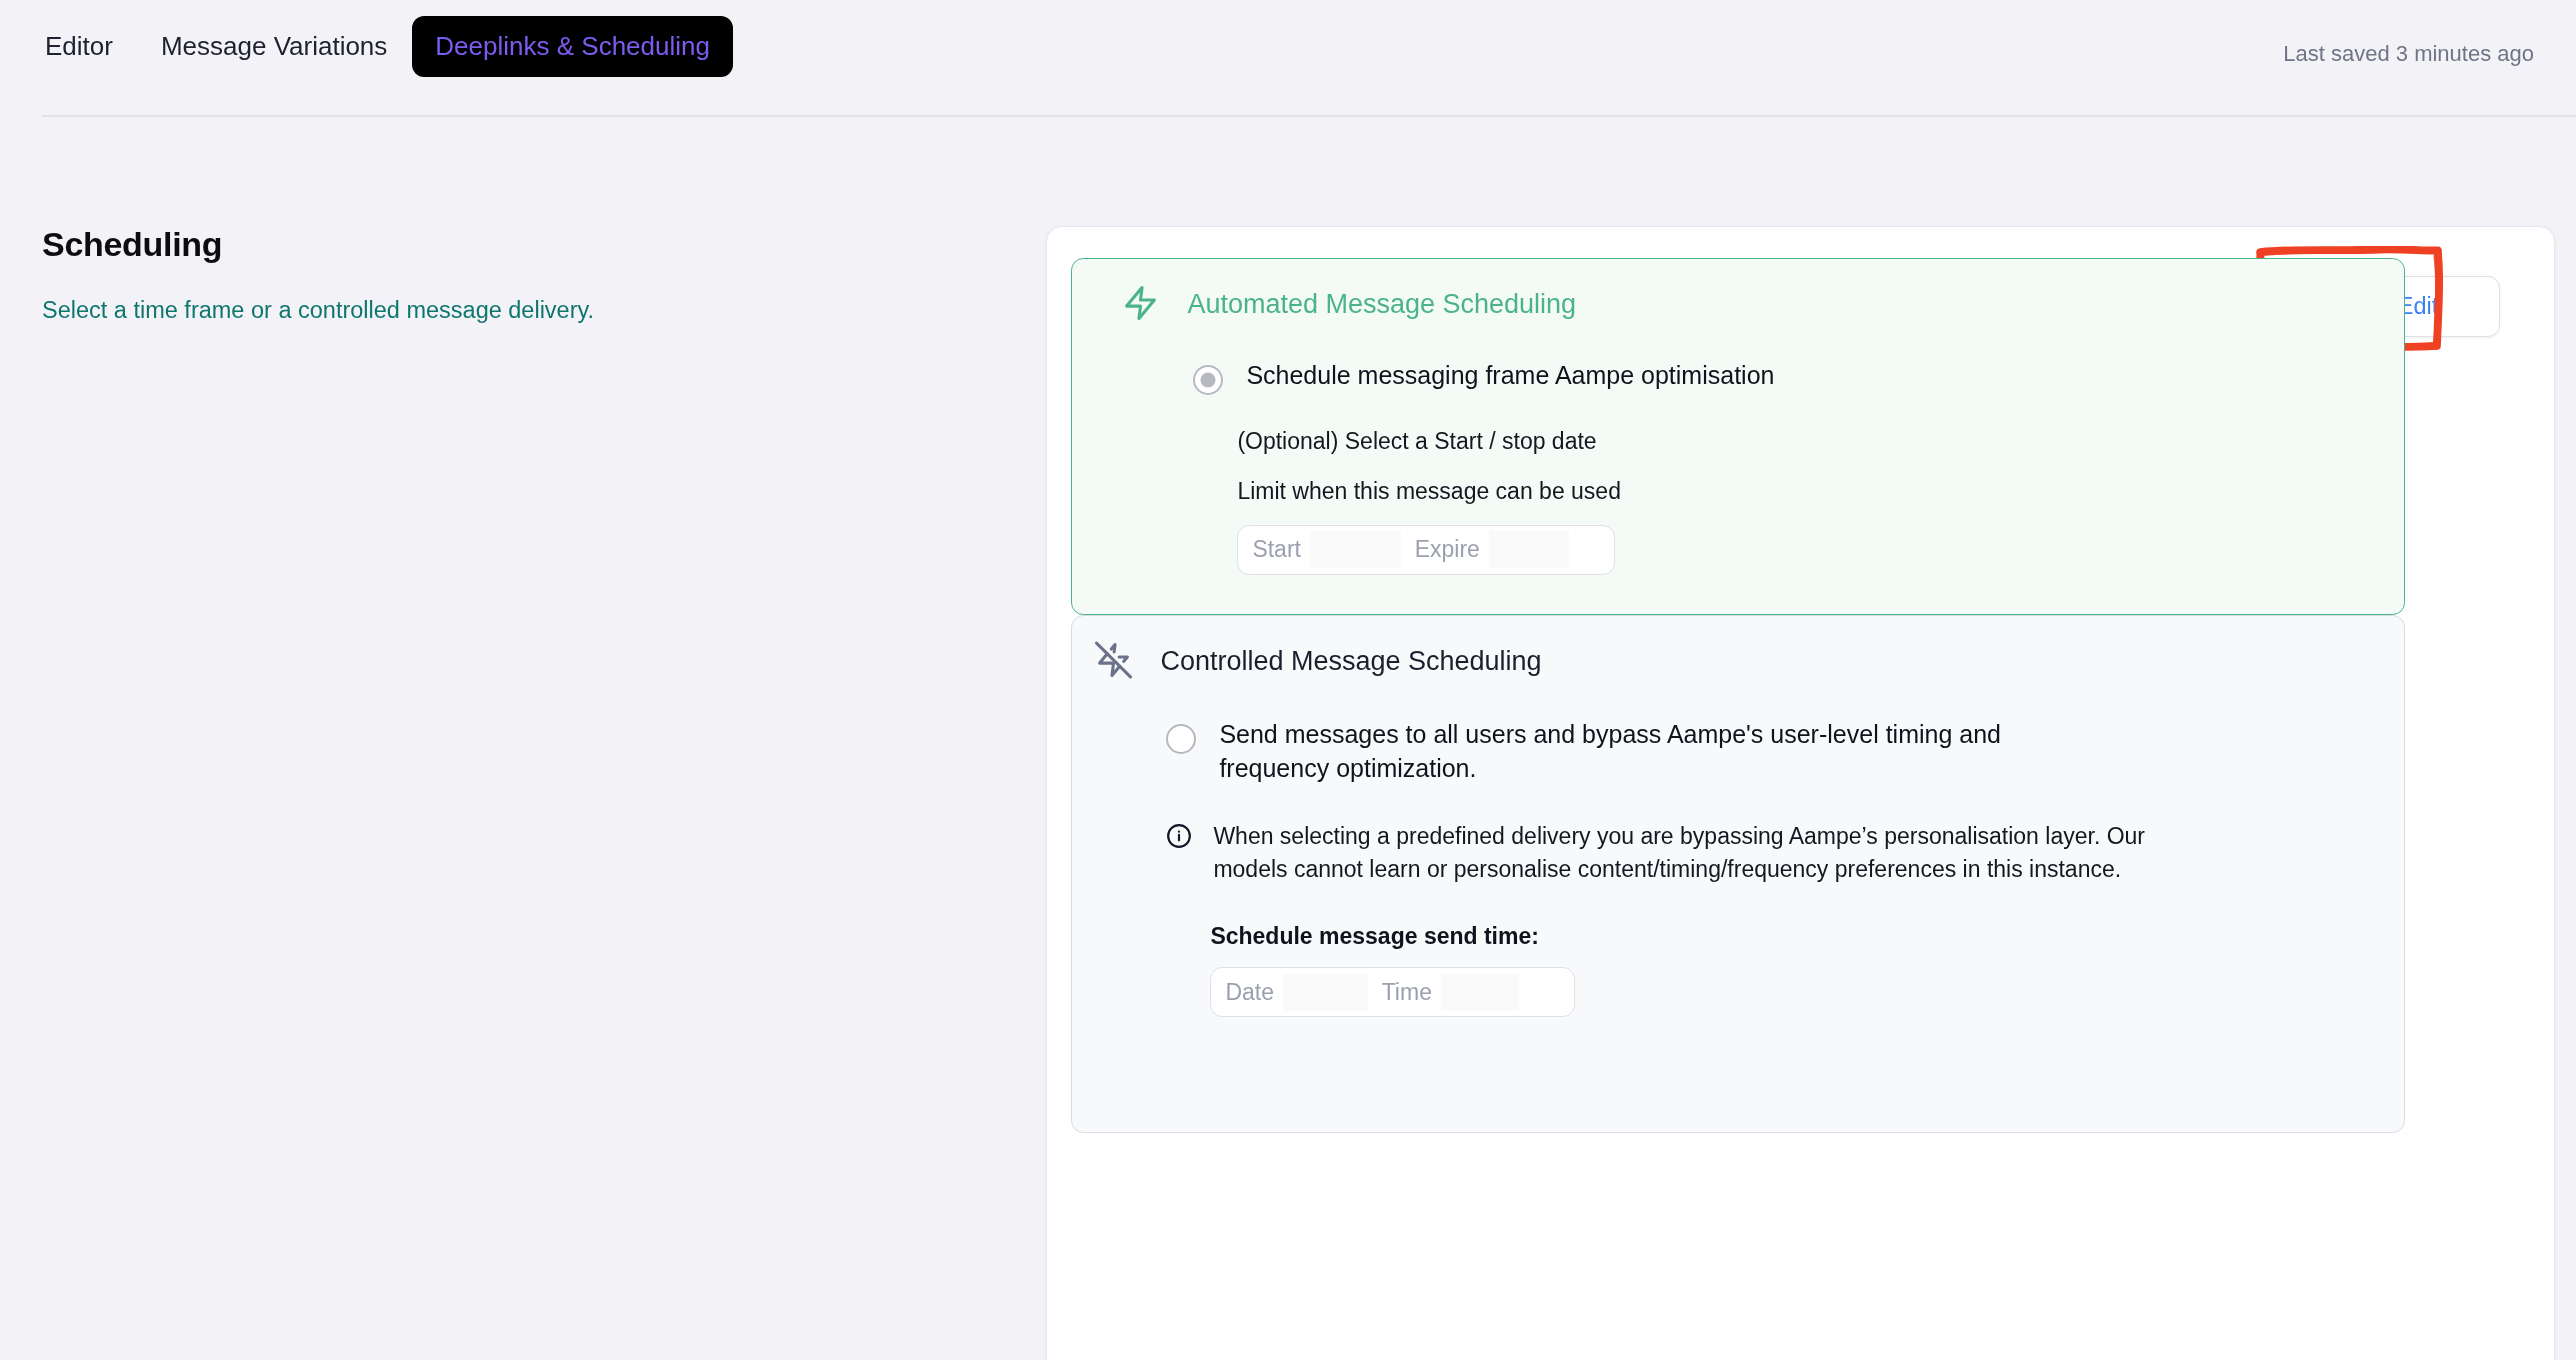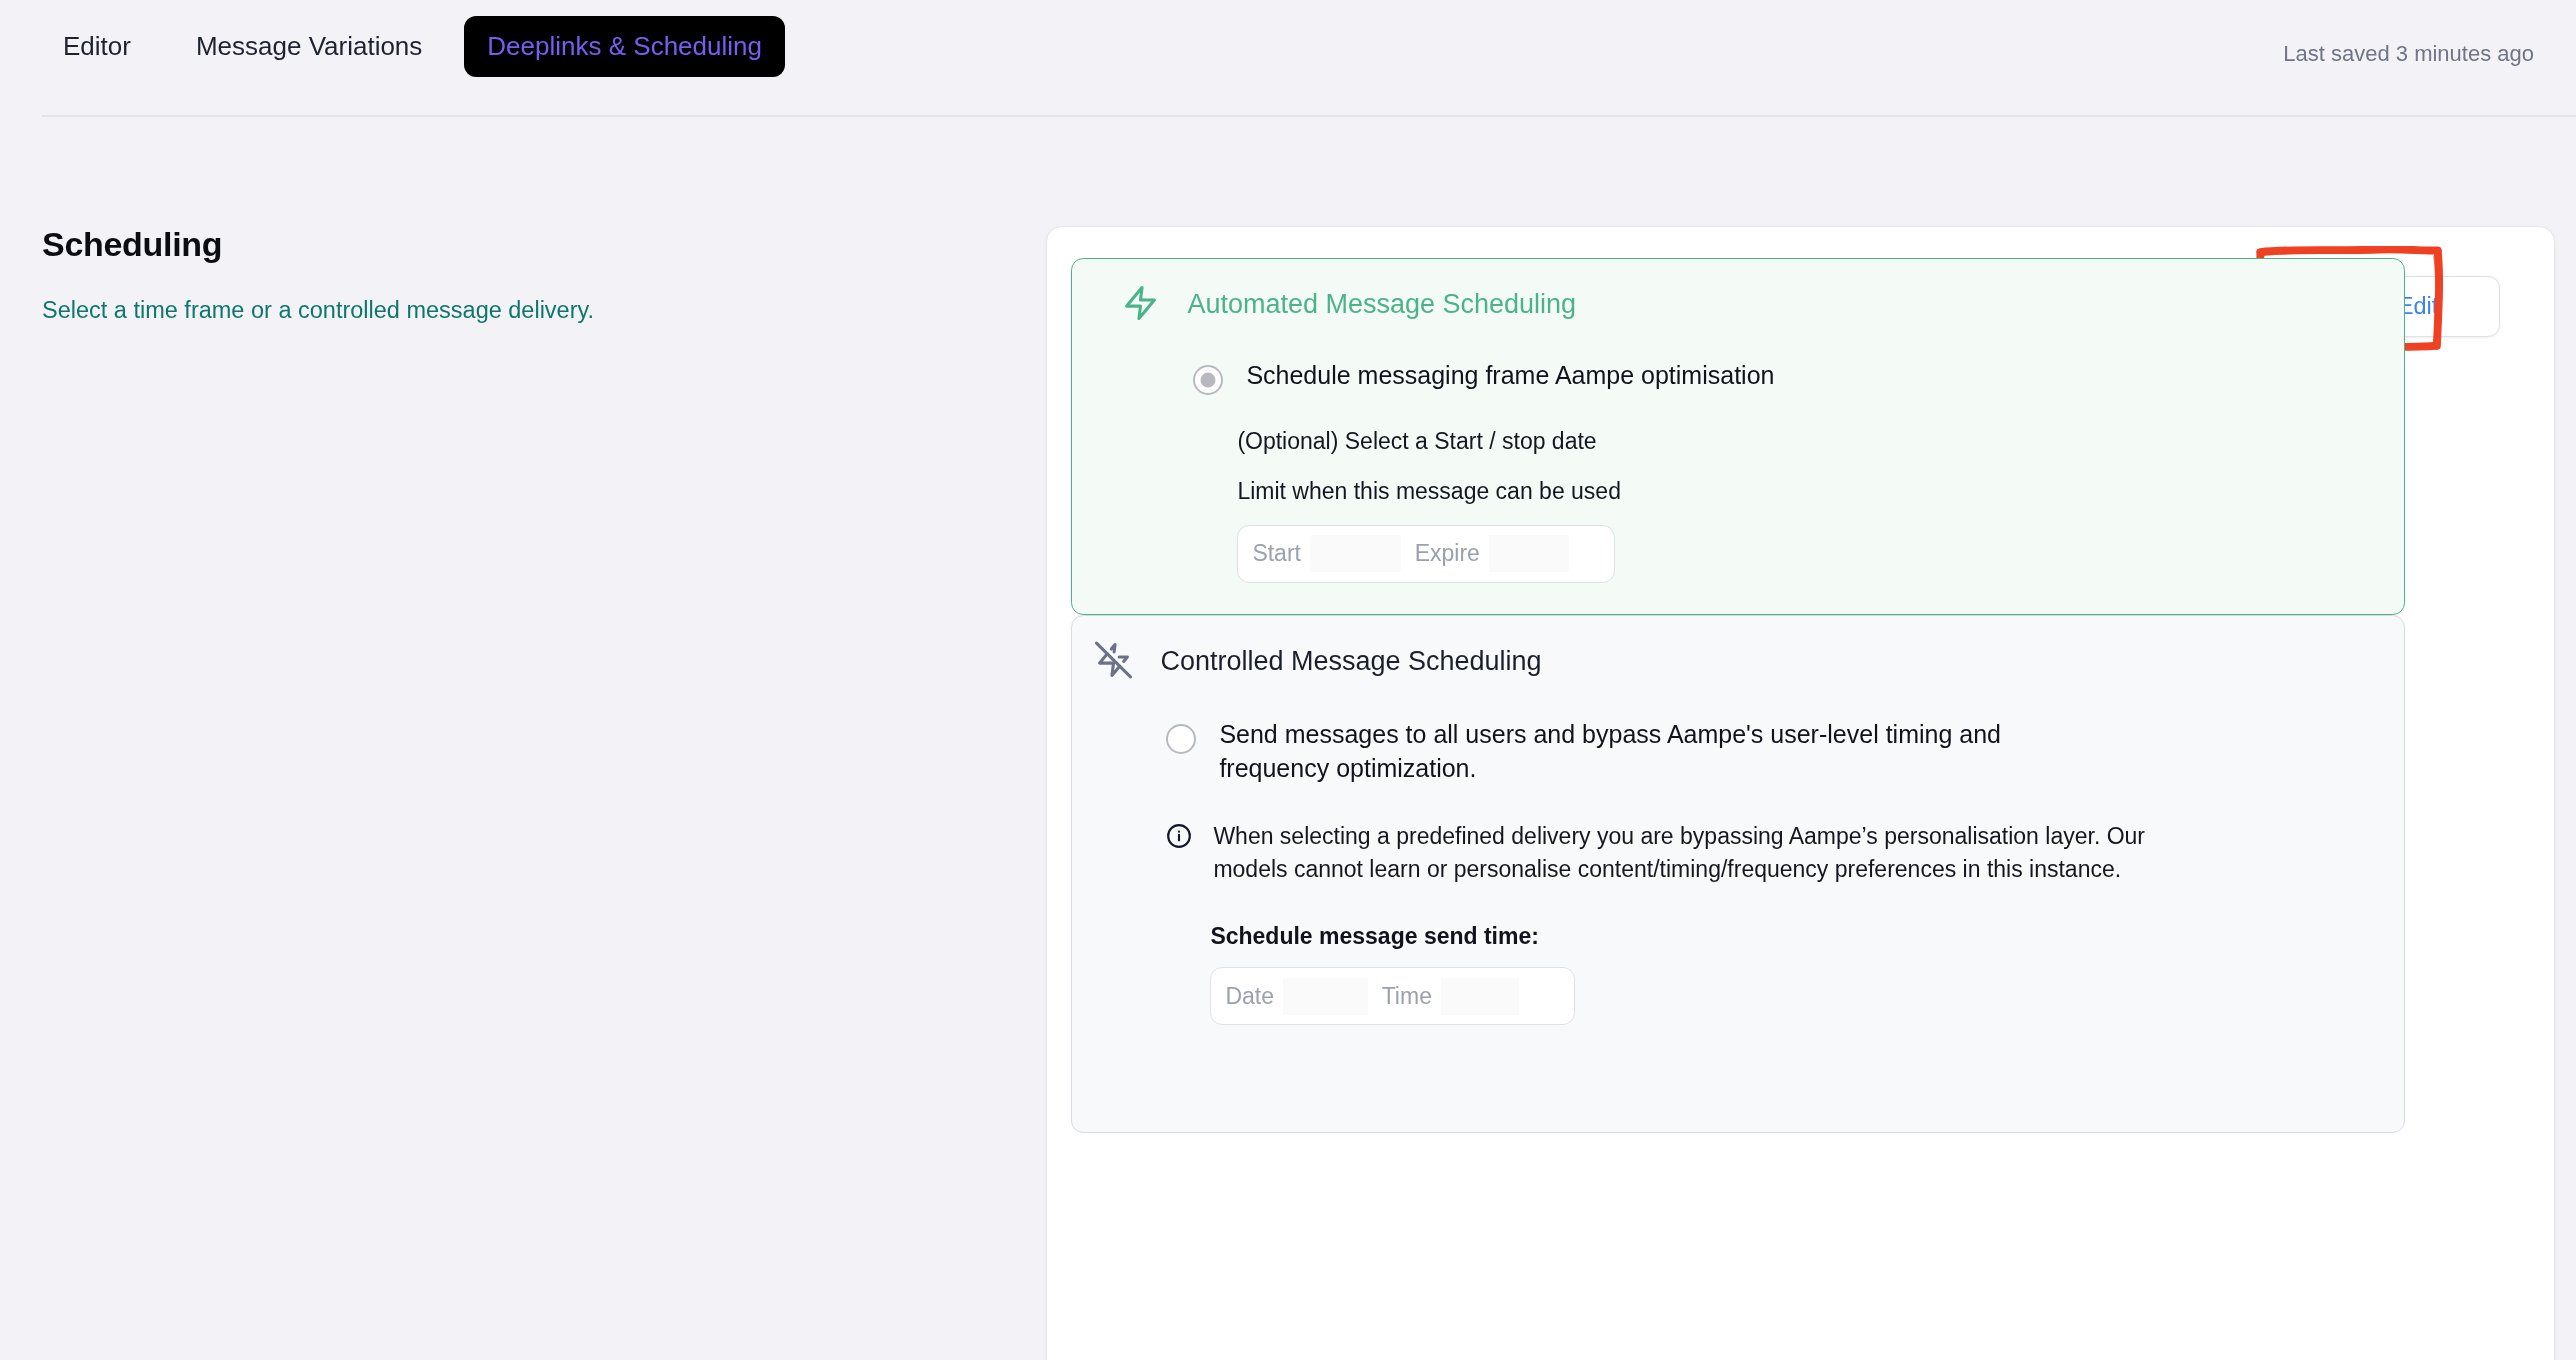--- a/index.html
+++ b/index.html
@@ -17,23 +17,23 @@
     position: relative;
     height: 116px;
     width: 100%;
     display: flex;
     align-items: flex-start;
     background: #f3f3f7;
   }
   .tabs {
     display: flex;
     align-items: flex-end;
-    gap: 19px;
+    gap: 2px;
     margin-top: 15.7px;
-    padding-left: 40px;
+    padding-left: 22px;
   }
   .tab {
     font-size: 26px;
     color: #1e2130;
     padding: 15px 23px;
     border-radius: 12.2px;
     line-height: 1.2;
     white-space: nowrap;
     cursor: pointer;
     background: transparent;
@@ -199,21 +199,21 @@
 
   
   .field-group {
     margin-top: 17.4px;
     background: #ffffff;
     border: 1.7px solid #dfe1e7;
     border-radius: 12.2px;
     display: flex;
     align-items: stretch;
     overflow: hidden;
-    height: 58px;
+    height: 50px;
   }
   .field-group.start-expire { width: 378px; }
   .field-group.date-time    { width: 365px; }
   .field {
     display: flex;
     align-items: center;
     height: 100%;
   }
   .field-label {
     font-size: 23px;

